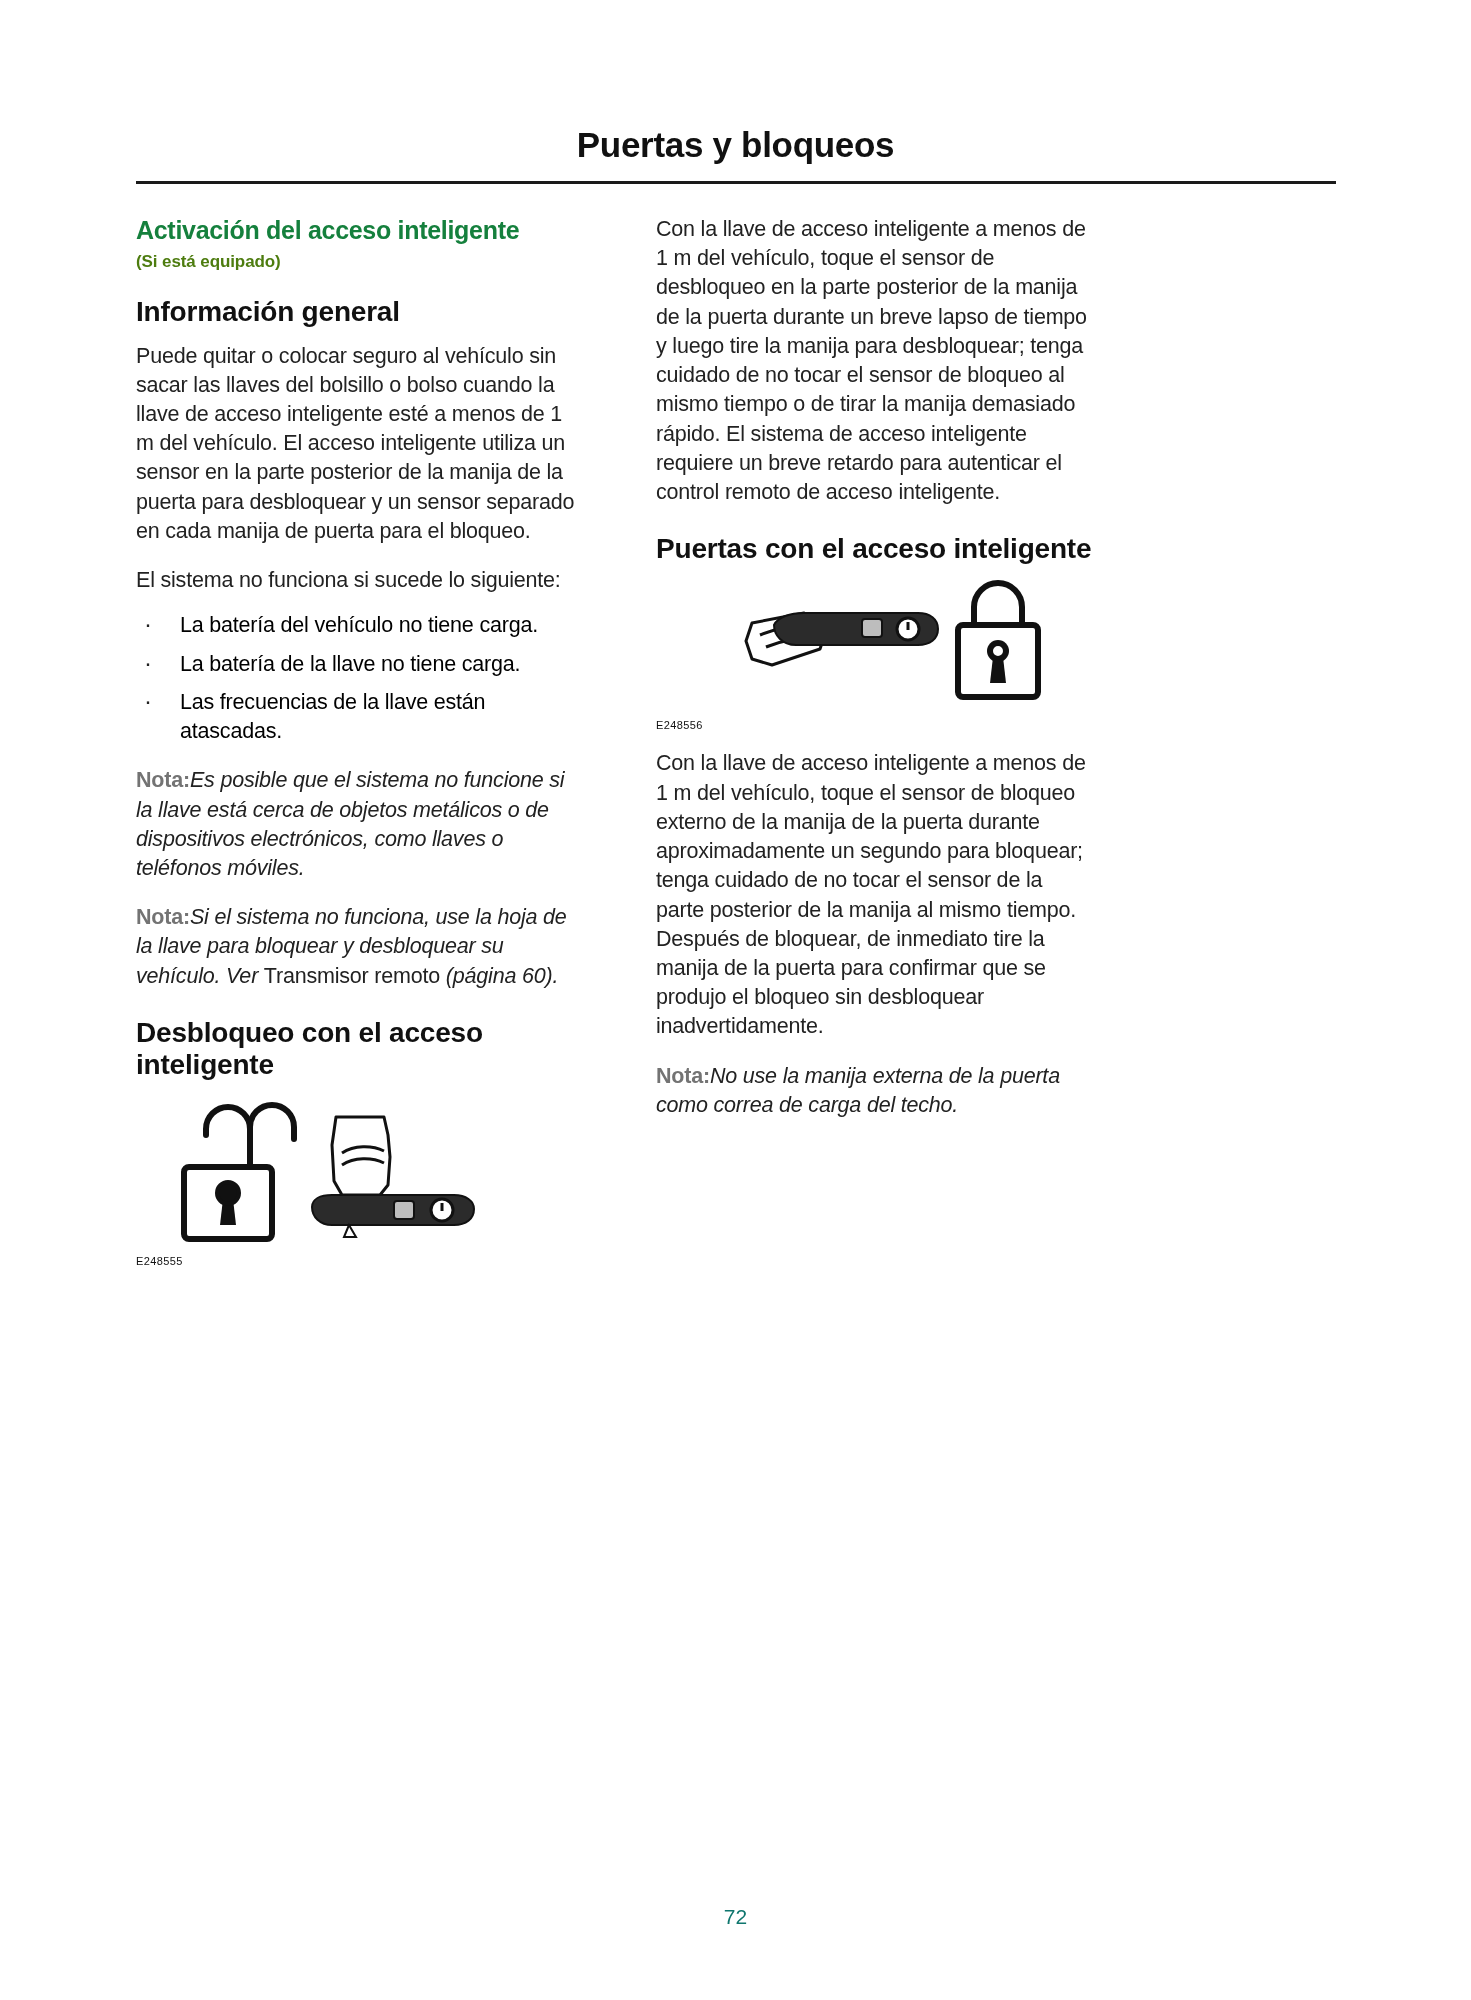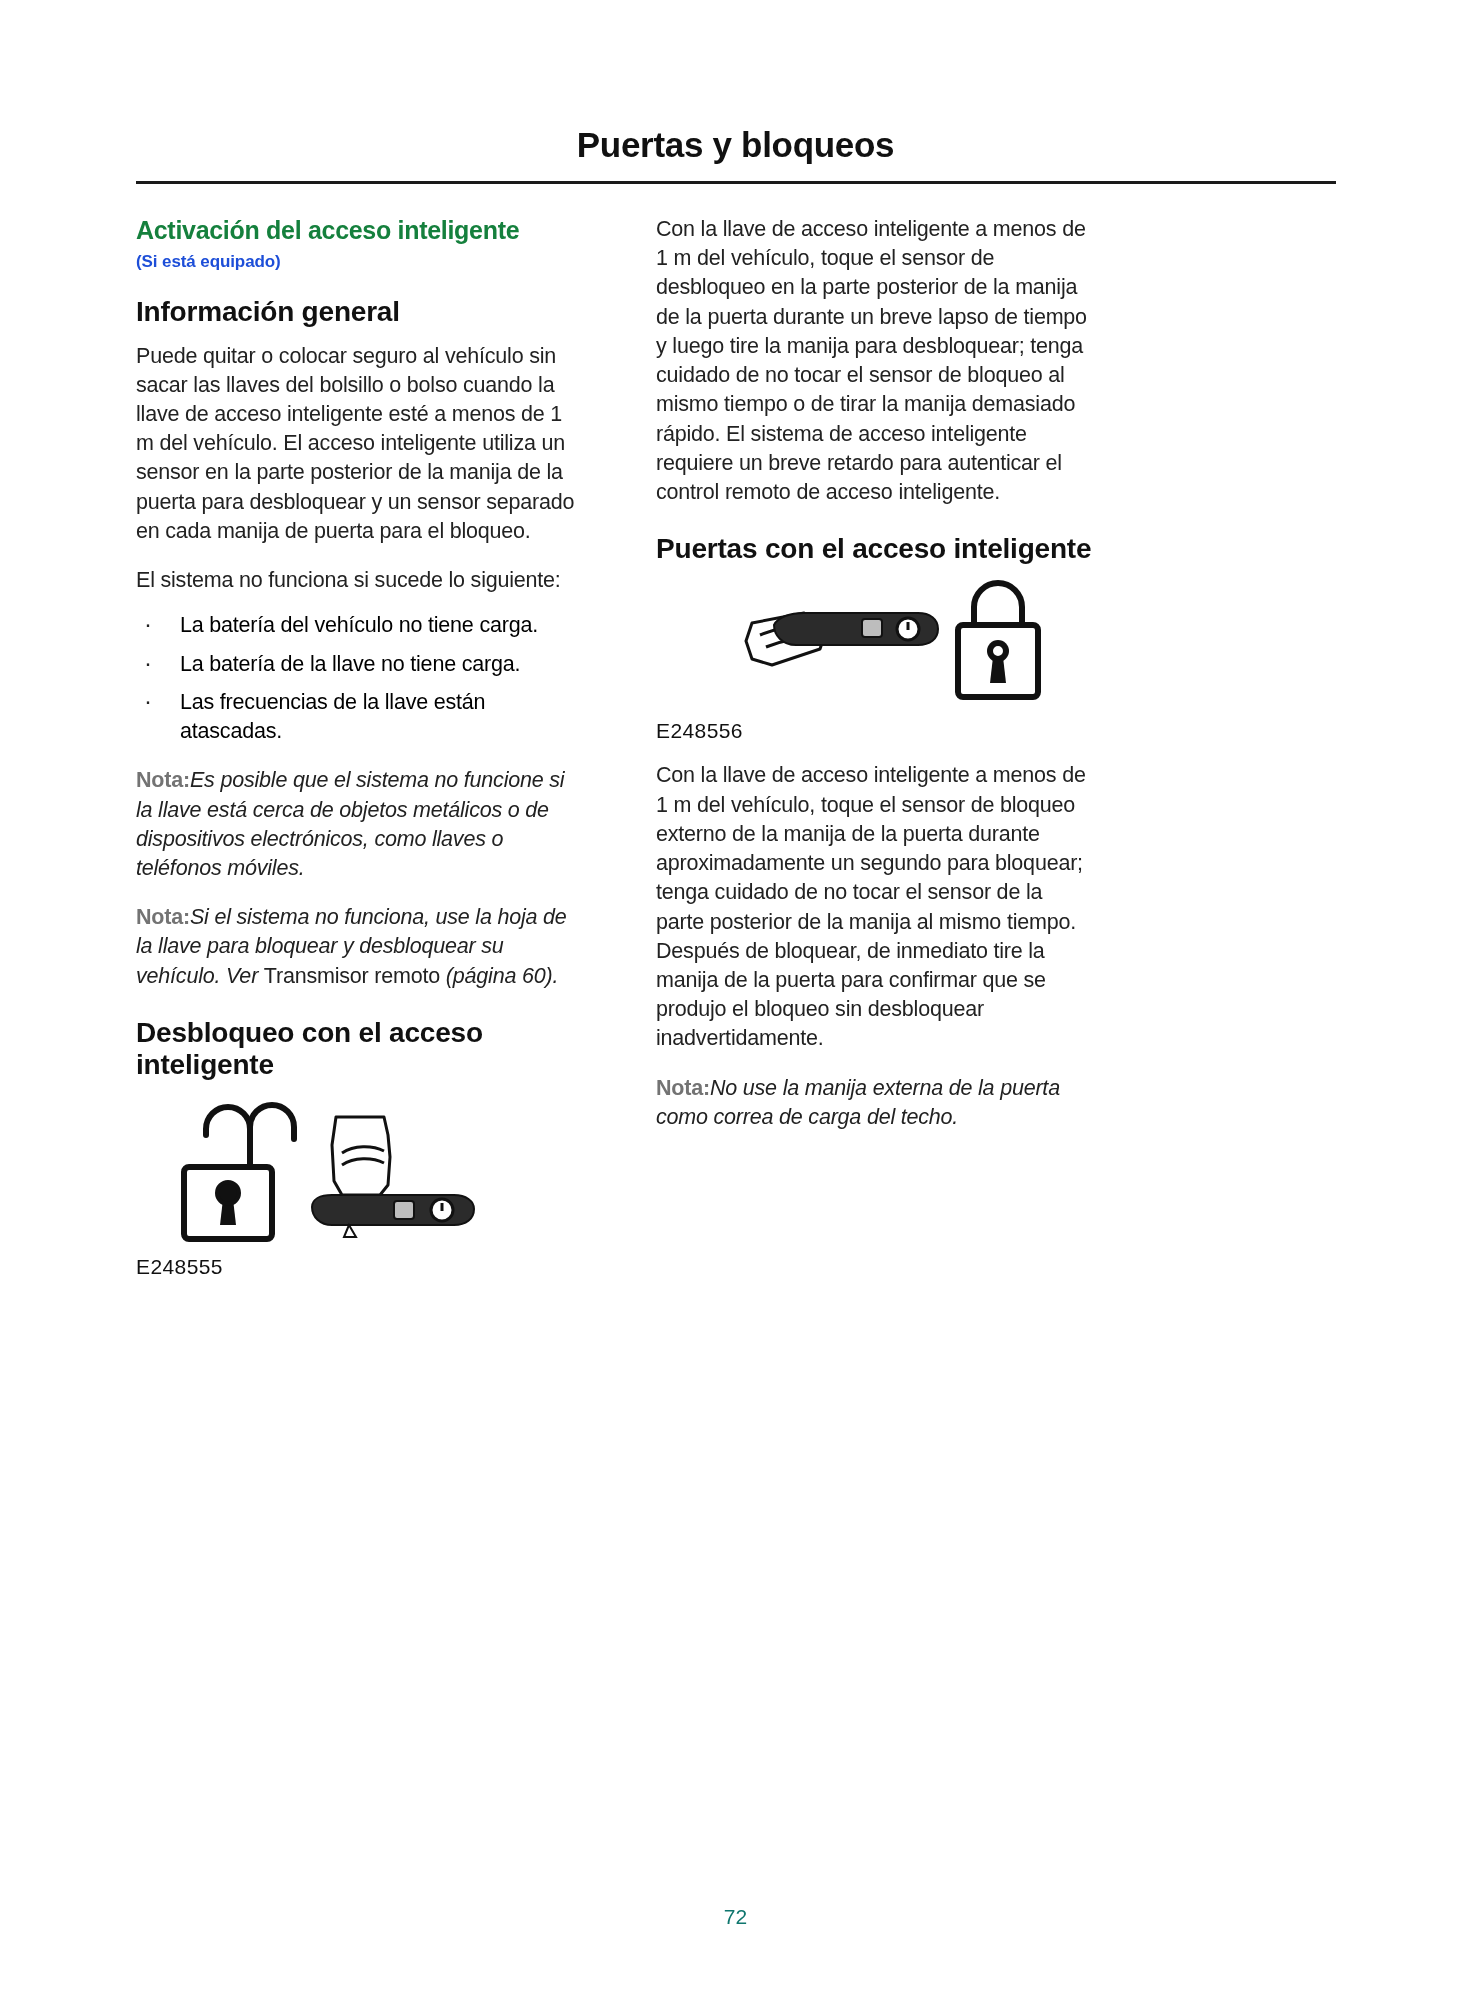--- a/index.html
+++ b/index.html
@@ -51,21 +51,21 @@
     letter-spacing: -0.3px;
     margin: 0 0 6px 0;
     line-height: 1.22;
     color: #15803d;
   }
   .subnote {
     font-size: 17px;
     font-weight: bold;
     margin: 0 0 24px 0;
     letter-spacing: -0.1px;
-    color: #1d4ed8;
+    color: #4d7c0f;
   }
   h3.sub-title {
     font-size: 28px;
     font-weight: bold;
     letter-spacing: -0.2px;
     margin: 0 0 14px 0;
     color: #111;
   }
   h3.sub-title.spaced { margin-top: 26px; }
   p.body {
@@ -111,21 +111,21 @@
     color: #737373;
     margin-top: 11px;
   }
   p.note .ref {
     font-style: normal;
     font-weight: normal;
     margin-top: 12px;
   }
   .figure { margin: 10px 0 18px 0; }
   .fig-caption {
-    font-size: 21px;
+    font-size: 11px;
     letter-spacing: 0.4px;
     color: #111;
     margin-top: 6px;
   }
   .fig-unlock { margin-left: 0px; }
   .fig-lock { margin-left: 0px; }
   .page-number {
     position: absolute;
     left: 0; top: 1905px;
     width: 1471px;

